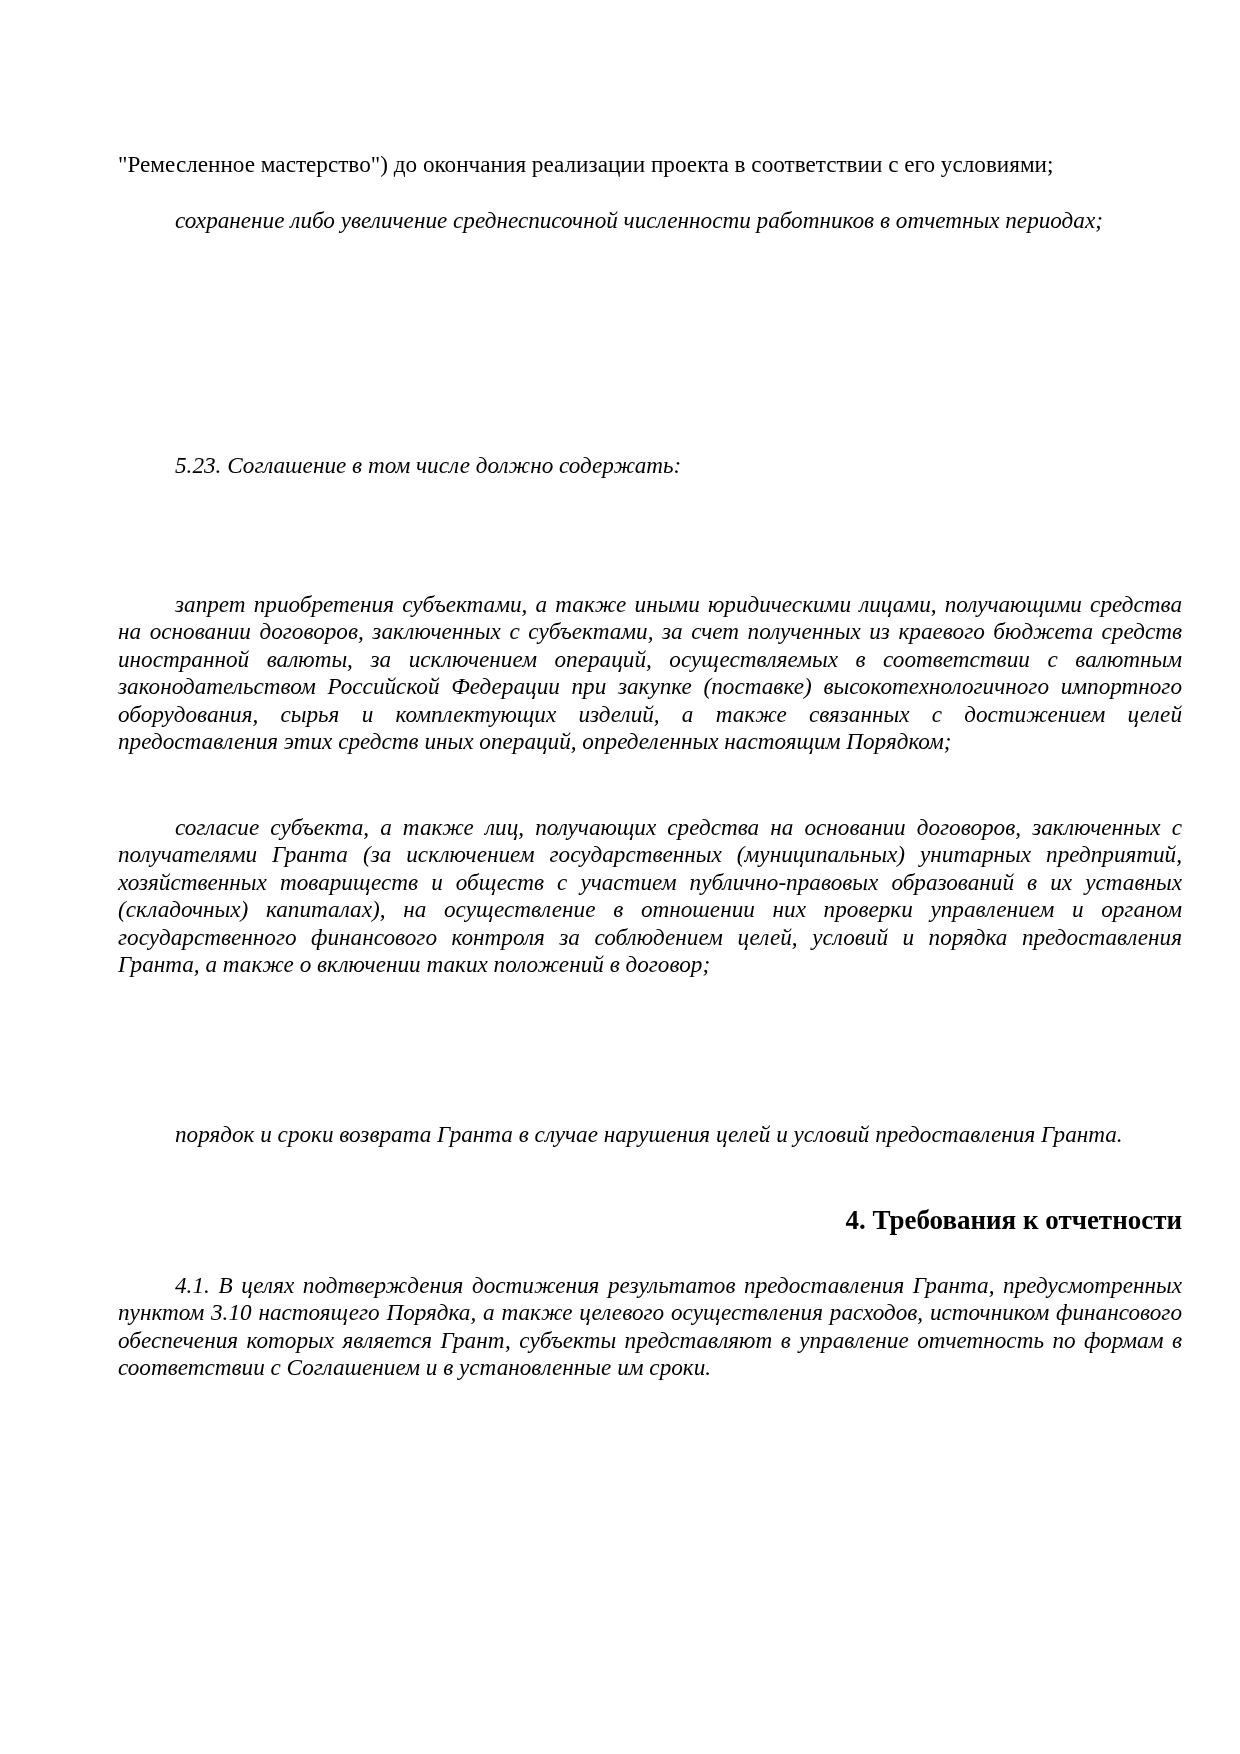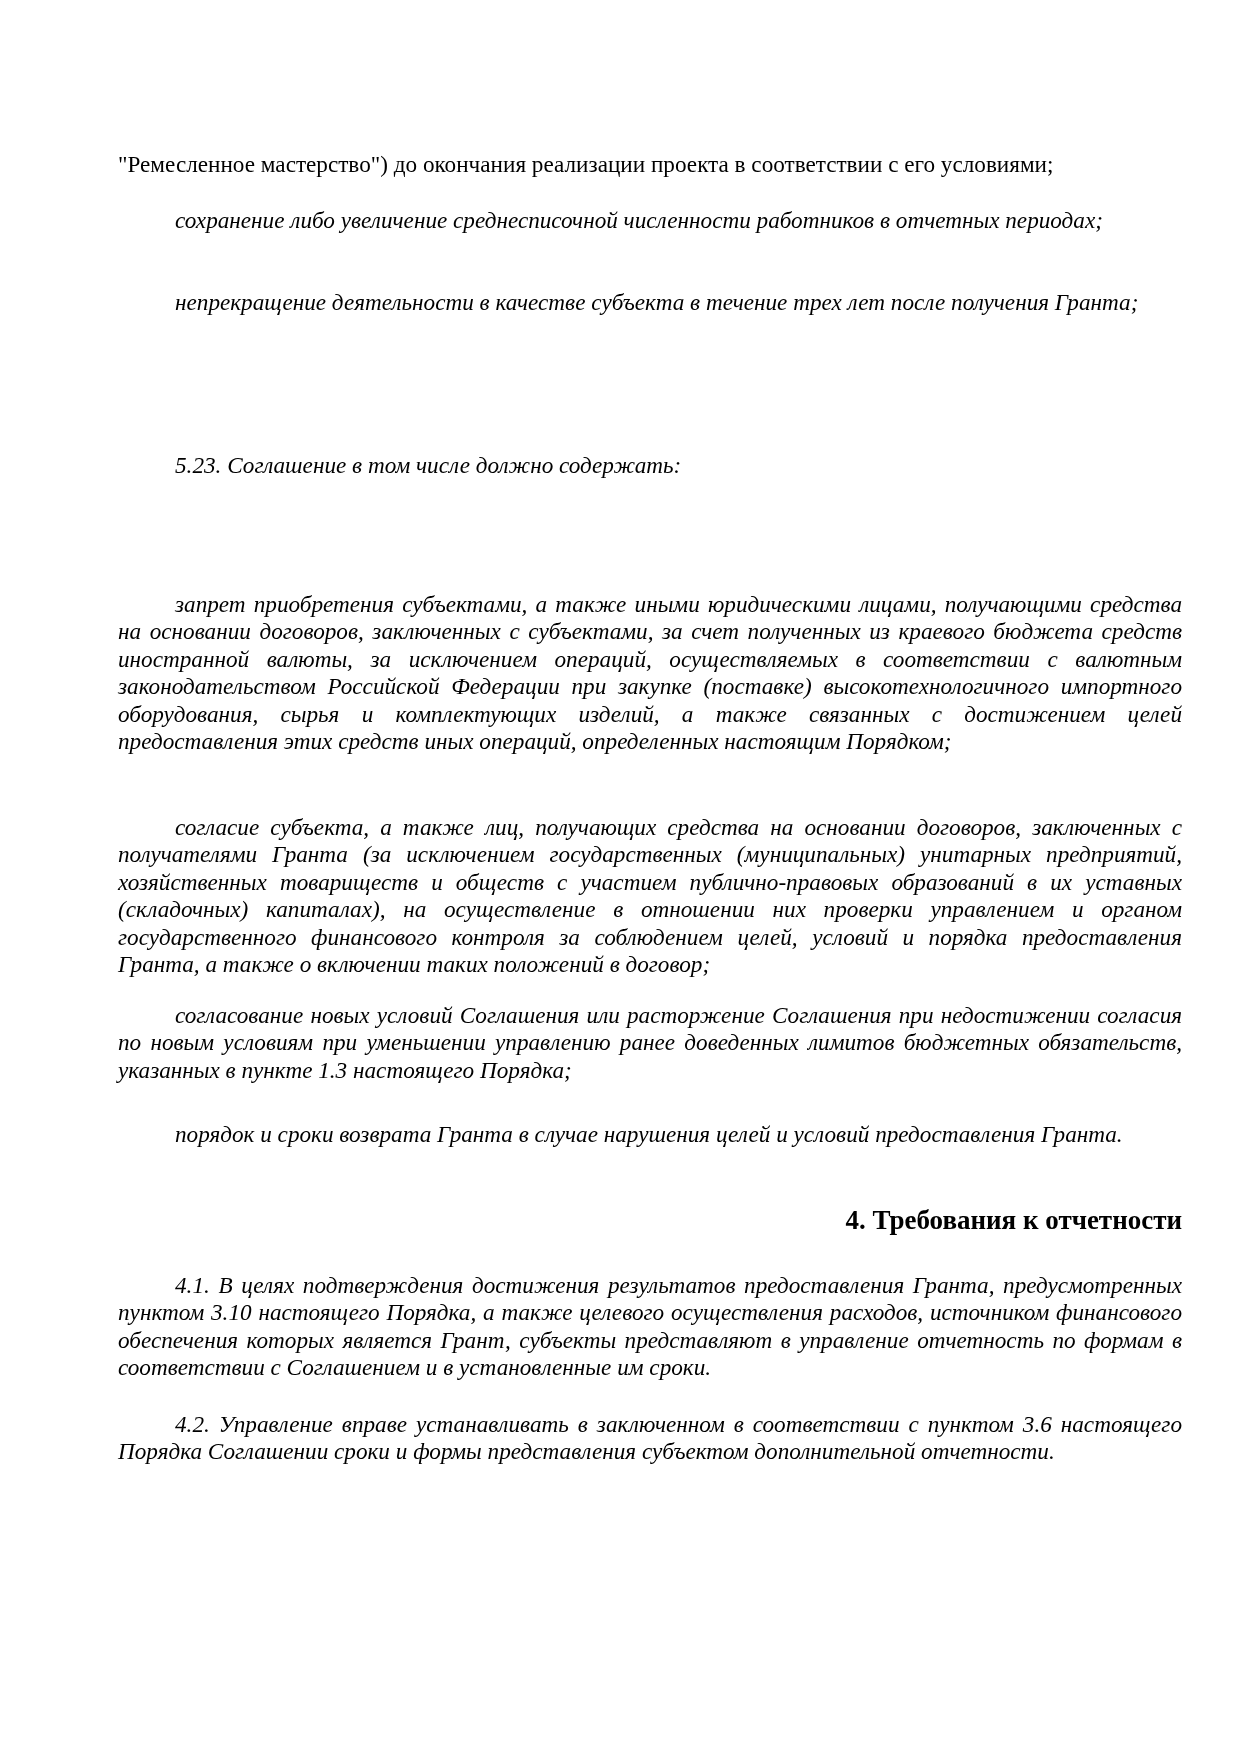--- a/index.html
+++ b/index.html
@@ -33,34 +33,31 @@
 </style>
 </head>
 <body>
 
 <div class="page">
 
   <p class="p nojust" style="top:151px;">"Ремесленное мастерство") до окончания реализации проекта в соответствии с его условиями;</p>
 
   <p class="p indent" style="top:207px;">сохранение либо увеличение среднесписочной численности работников в отчетных периодах;</p>
 
-  <p class="p indent" style="top:289px;">непрекращение деятельности в качестве субъекта в течение трех лет после получения Гранта;</p>
 
 
   <p class="p indent" style="top:452px;">5.23. Соглашение в том числе должно содержать:</p>
 
 
   <p class="p indent" style="top:591px;">запрет приобретения субъектами, а также иными юридическими лицами, получающими средства на основании договоров, заключенных с субъектами, за счет полученных из краевого бюджета средств иностранной валюты, за исключением операций, осуществляемых в соответствии с валютным законодательством Российской Федерации при закупке (поставке) высокотехнологичного импортного оборудования, сырья и комплектующих изделий, а также связанных с достижением целей предоставления этих средств иных операций, определенных настоящим Порядком;</p>
 
   <p class="p indent" style="top:814px;">согласие субъекта, а также лиц, получающих средства на основании договоров, заключенных с получателями Гранта (за исключением государственных (муниципальных) унитарных предприятий, хозяйственных товариществ и обществ с участием публично-правовых образований в их уставных (складочных) капиталах), на осуществление в отношении них проверки управлением и органом государственного финансового контроля за соблюдением целей, условий и порядка предоставления Гранта, а также о включении таких положений в договор;</p>
 
-  <p class="p indent" style="top:1002px;">согласование новых условий Соглашения или расторжение Соглашения при недостижении согласия по новым условиям при уменьшении управлению ранее доведенных лимитов бюджетных обязательств, указанных в пункте 1.3 настоящего Порядка;</p>
 
   <p class="p indent" style="top:1121px;">порядок и сроки возврата Гранта в случае нарушения целей и условий предоставления Гранта.</p>
 
   <h2 class="h" style="top:1204px;text-align:right;">4. Требования к отчетности</h2>
 
   <p class="p indent" style="top:1272px;">4.1. В целях подтверждения достижения результатов предоставления Гранта, предусмотренных пунктом 3.10 настоящего Порядка, а также целевого осуществления расходов, источником финансового обеспечения которых является Грант, субъекты представляют в управление отчетность по формам в соответствии с Соглашением и в установленные им сроки.</p>
 
-  <p class="p indent" style="top:1411px;">4.2. Управление вправе устанавливать в заключенном в соответствии с пунктом 3.6 настоящего Порядка Соглашении сроки и формы представления субъектом дополнительной отчетности.</p>
 
 
 </div>
 
 </body></html>

